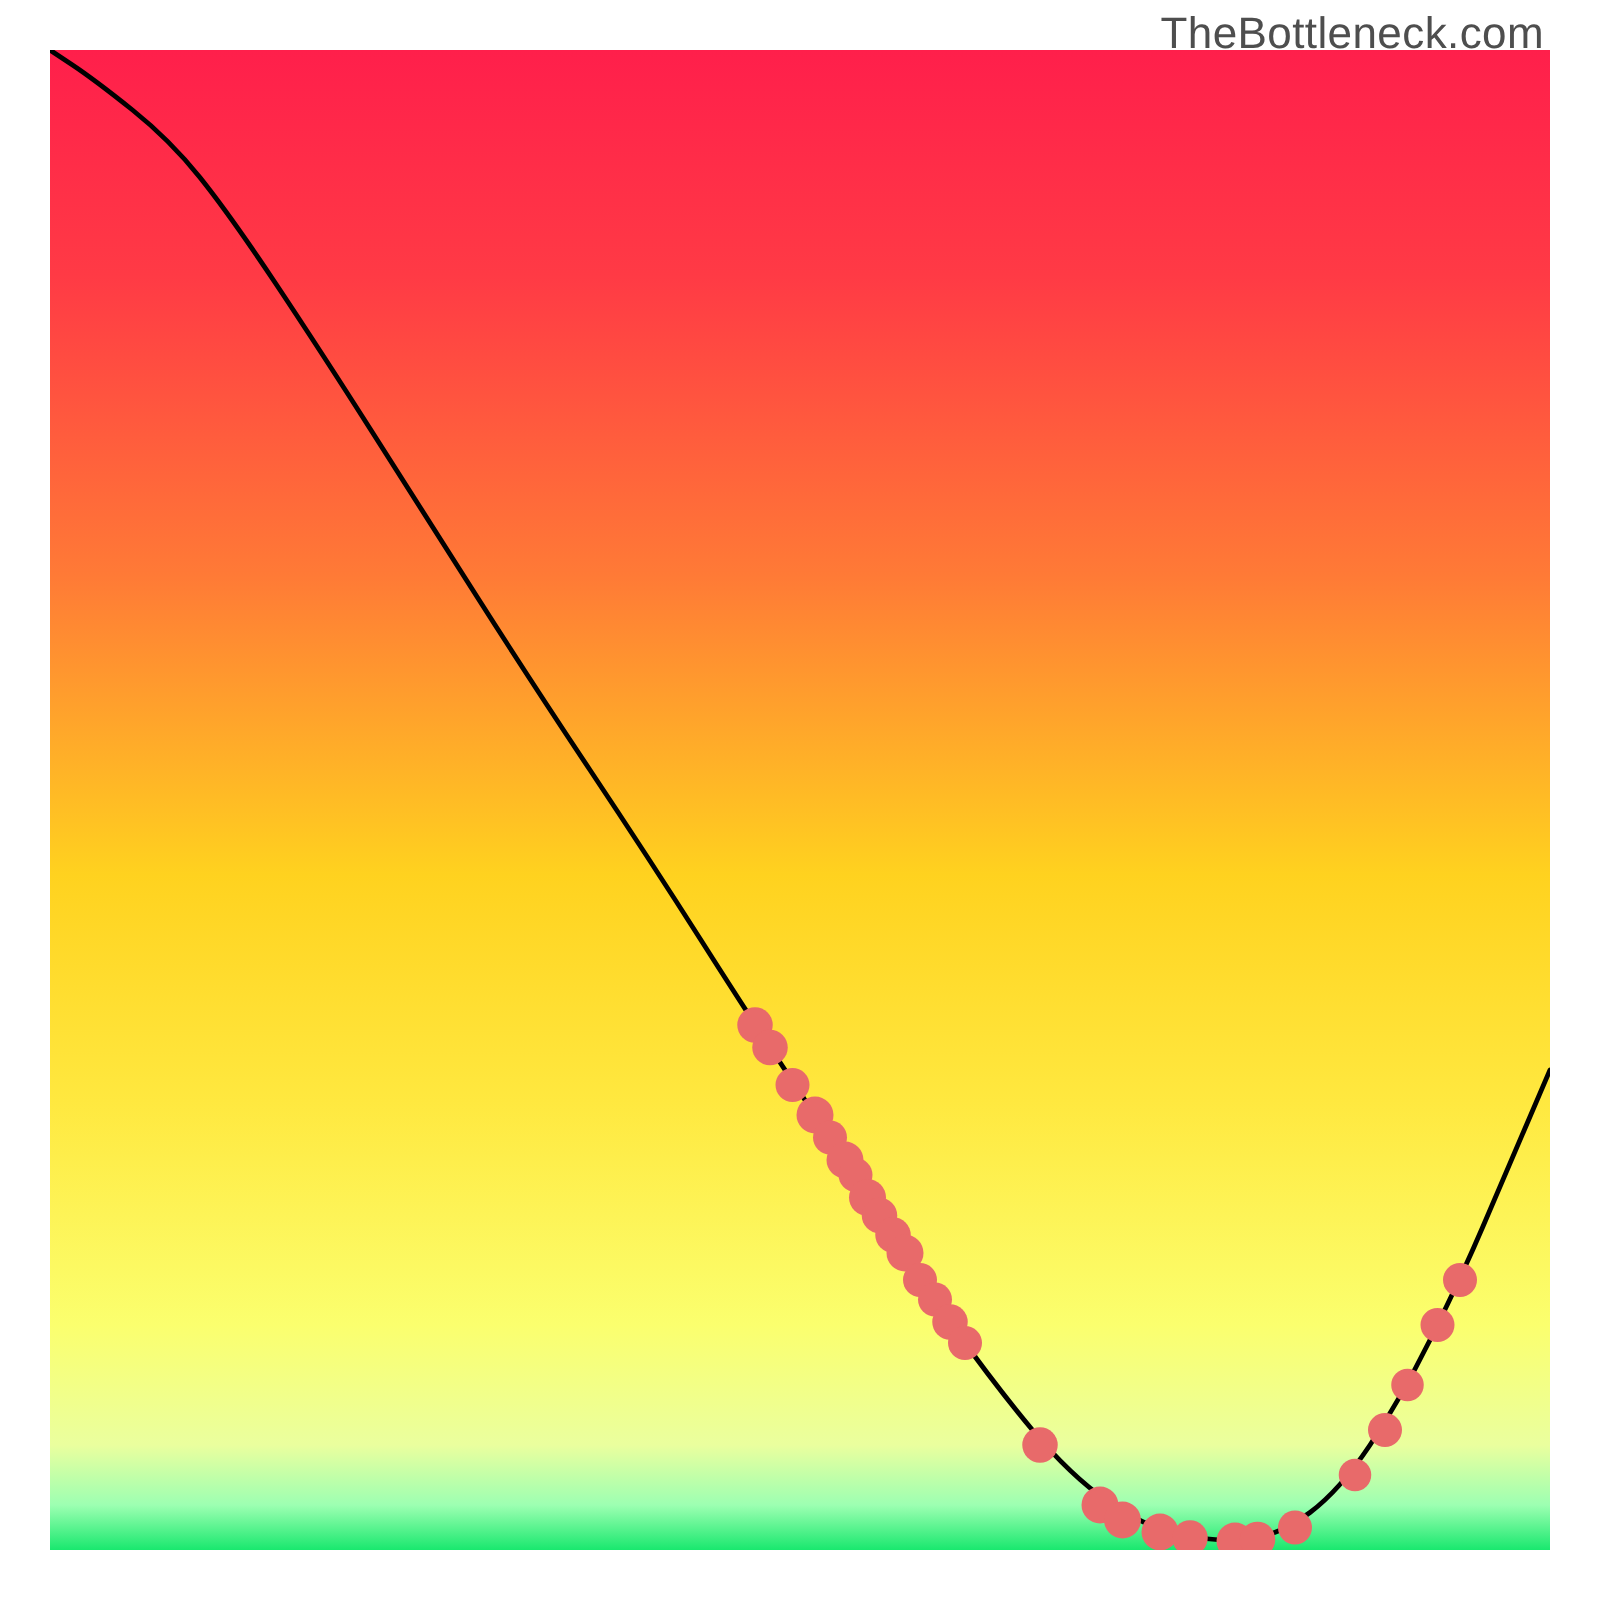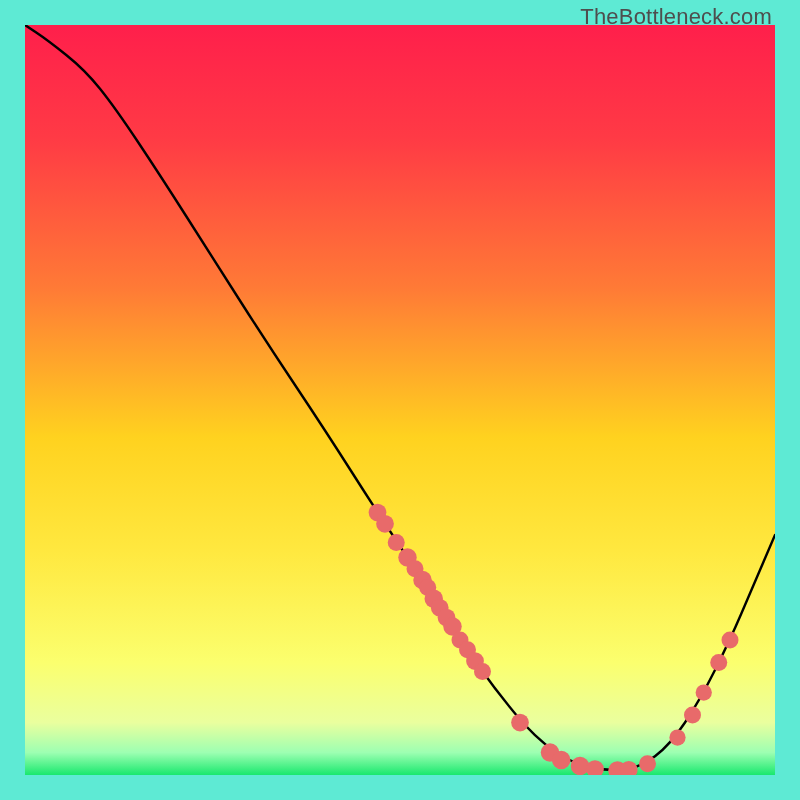--- a/index.html
+++ b/index.html
@@ -9,21 +9,21 @@
     height: 800px;
     background: #000;
     font-family: Arial, Helvetica, sans-serif;
   }
   .frame {
     position: absolute;
     left: 0;
     top: 0;
     width: 800px;
     height: 800px;
-    background: #5eead4;
+    background: #ffffff;
   }
   .plot {
     position: absolute;
     left: 25px;
     top: 25px;
     width: 750px;
     height: 750px;
     overflow: hidden;
   }
   .watermark {

